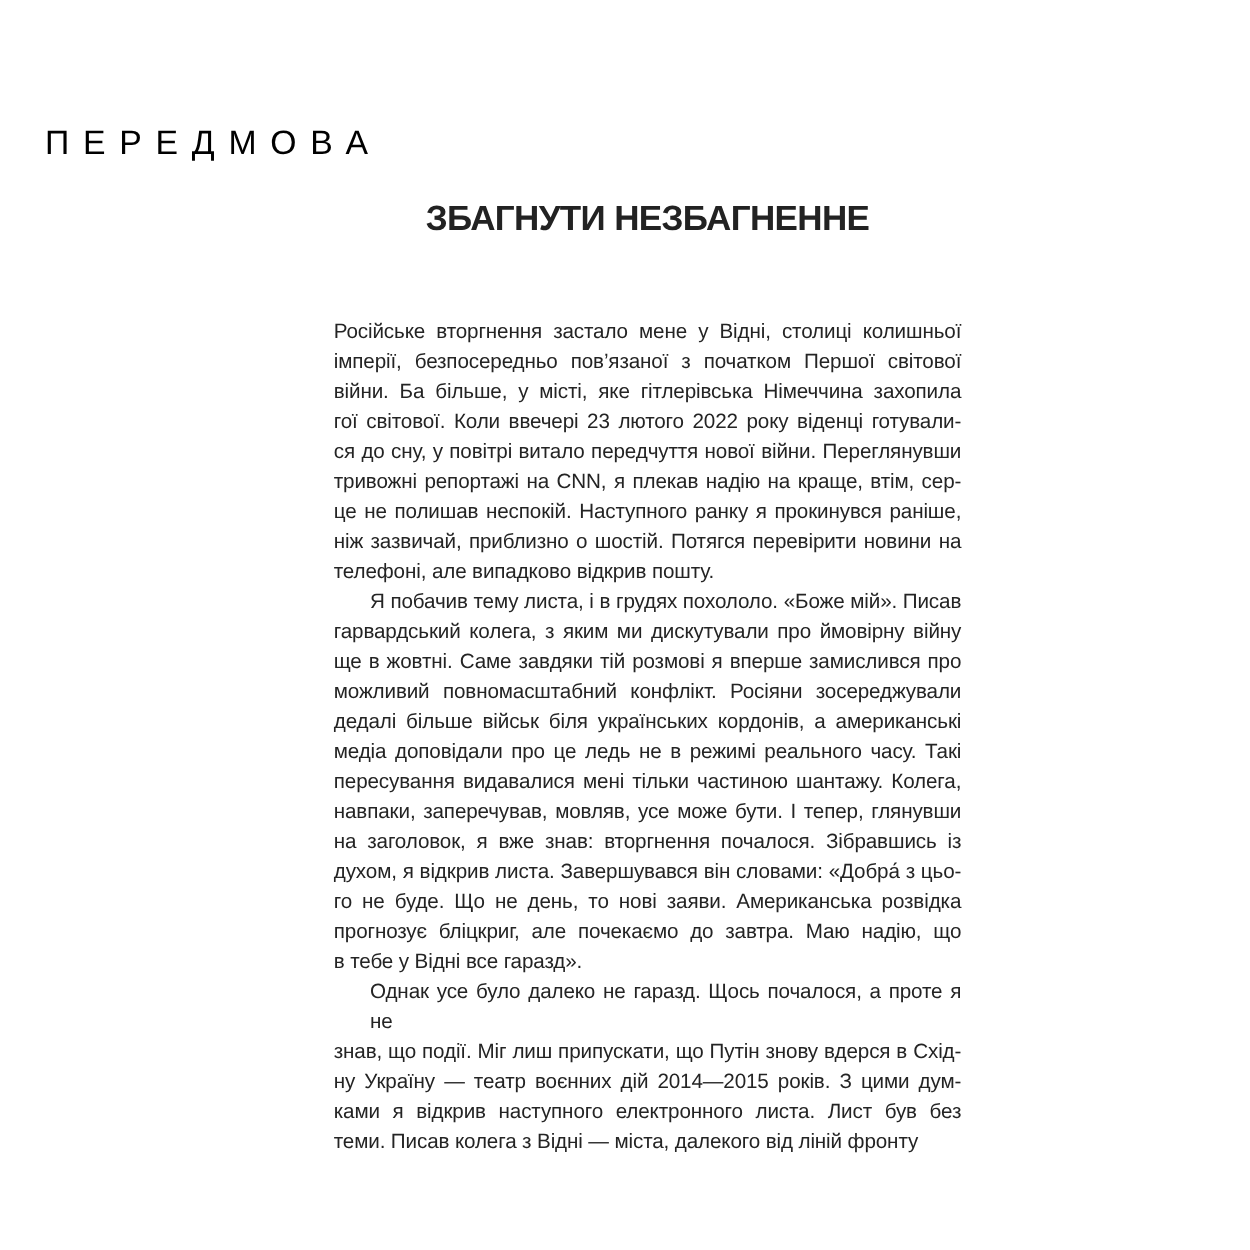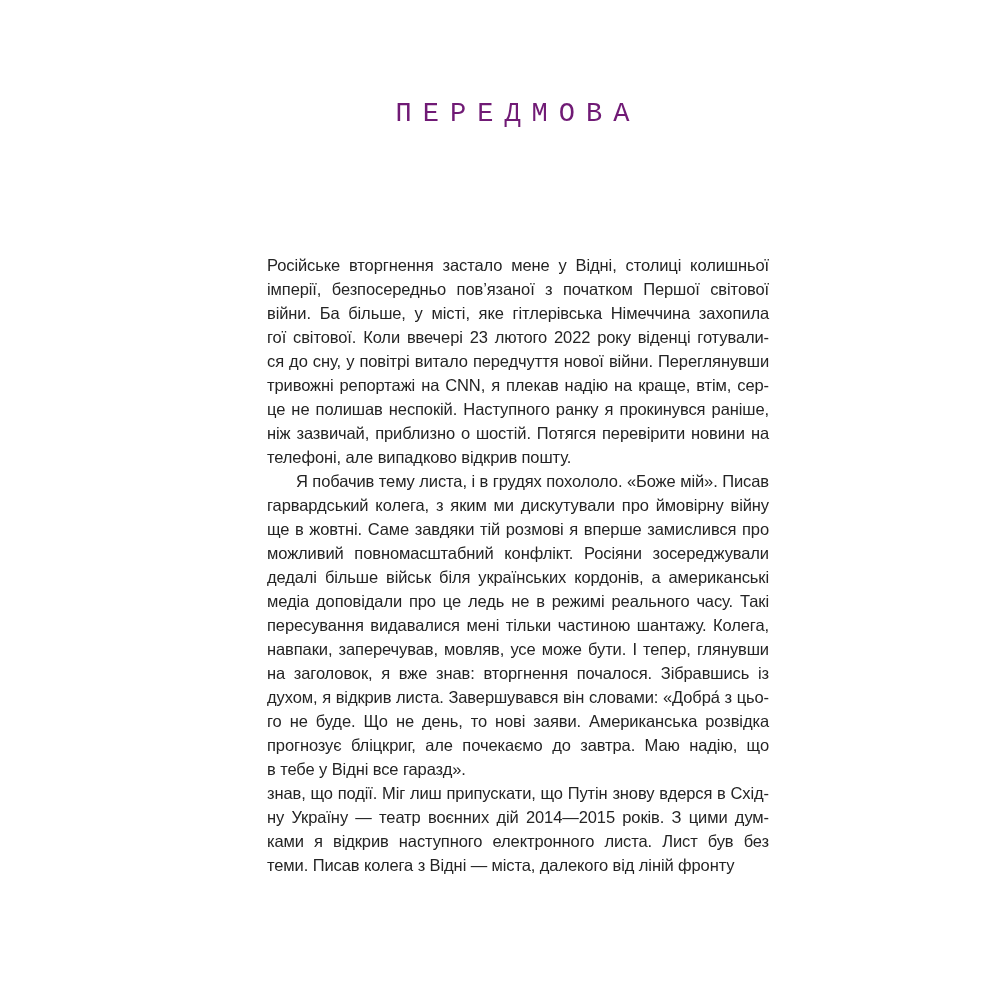--- a/index.html
+++ b/index.html
@@ -14,30 +14,29 @@
     position: relative;
     width: 1000px;
     height: 1000px;
     background: #ffffff;
     font-family: "Liberation Sans", sans-serif;
     color: #2a2a2a;
   }
   .heading-small {
     margin: 0;
     padding-top: 101px;
-    text-align: center;
+    text-align: left;
     font-size: 27px;
     font-weight: 400;
     line-height: 27px;
     letter-spacing: 11px;
-    color: #701a75;
+    color: #000000;
     
     padding-left: 36px;
     white-space: nowrap;
-    font-family: Liberation Mono, monospace;
   }
   .heading-main {
     margin: 0;
     margin-top: 33px;
     text-align: center;
     font-size: 28px;
     font-weight: 700;
     line-height: 28px;
     letter-spacing: -0.5px;
     color: #222222;
@@ -64,20 +63,21 @@
   }
   .body-text .line.ind {
     padding-left: 29px;
   }
 </style>
 </head>
 <body>
 
 <div class="page">
   <div class="heading-small">ПЕРЕДМОВА</div>
+  <div class="heading-main">ЗБАГНУТИ НЕЗБАГНЕННЕ</div>
   <div class="body-text">
       <div class="line">Російське вторгнення застало мене у Відні, столиці колишньої</div>
       <div class="line">імперії, безпосередньо пов’язаної з початком Першої світової</div>
       <div class="line">війни. Ба більше, у місті, яке гітлерівська Німеччина захопила</div>
       <div class="line">гої світової. Коли ввечері 23 лютого 2022 року віденці готували-</div>
       <div class="line">ся до сну, у повітрі витало передчуття нової війни. Переглянувши</div>
       <div class="line">тривожні репортажі на CNN, я плекав надію на краще, втім, сер-</div>
       <div class="line">це не полишав неспокій. Наступного ранку я прокинувся раніше,</div>
       <div class="line">ніж зазвичай, приблизно о шостій. Потягся перевірити новини на</div>
       <div class="line pl">телефоні, але випадково відкрив пошту.</div>
@@ -87,18 +87,19 @@
       <div class="line">можливий повномасштабний конфлікт. Росіяни зосереджували</div>
       <div class="line">дедалі більше військ біля українських кордонів, а американські</div>
       <div class="line">медіа доповідали про це ледь не в режимі реального часу. Такі</div>
       <div class="line">пересування видавалися мені тільки частиною шантажу. Колега,</div>
       <div class="line">навпаки, заперечував, мовляв, усе може бути. І тепер, глянувши</div>
       <div class="line">на заголовок, я вже знав: вторгнення почалося. Зібравшись із</div>
       <div class="line">духом, я відкрив листа. Завершувався він словами: «Добра́ з цьо-</div>
       <div class="line">го не буде. Що не день, то нові заяви. Американська розвідка</div>
       <div class="line">прогнозує бліцкриг, але почекаємо до завтра. Маю надію, що</div>
       <div class="line pl">в тебе у Відні все гаразд».</div>
+      <div class="line ind">Однак усе було далеко не гаразд. Щось почалося, а проте я не</div>
       <div class="line">знав, що події. Міг лиш припускати, що Путін знову вдерся в Схід-</div>
       <div class="line">ну Україну — театр воєнних дій 2014—2015 років. З цими дум-</div>
       <div class="line">ками я відкрив наступного електронного листа. Лист був без</div>
       <div class="line pl">теми. Писав колега з Відні — міста, далекого від ліній фронту</div>
     </div>
 </div>
 
 </body></html>

